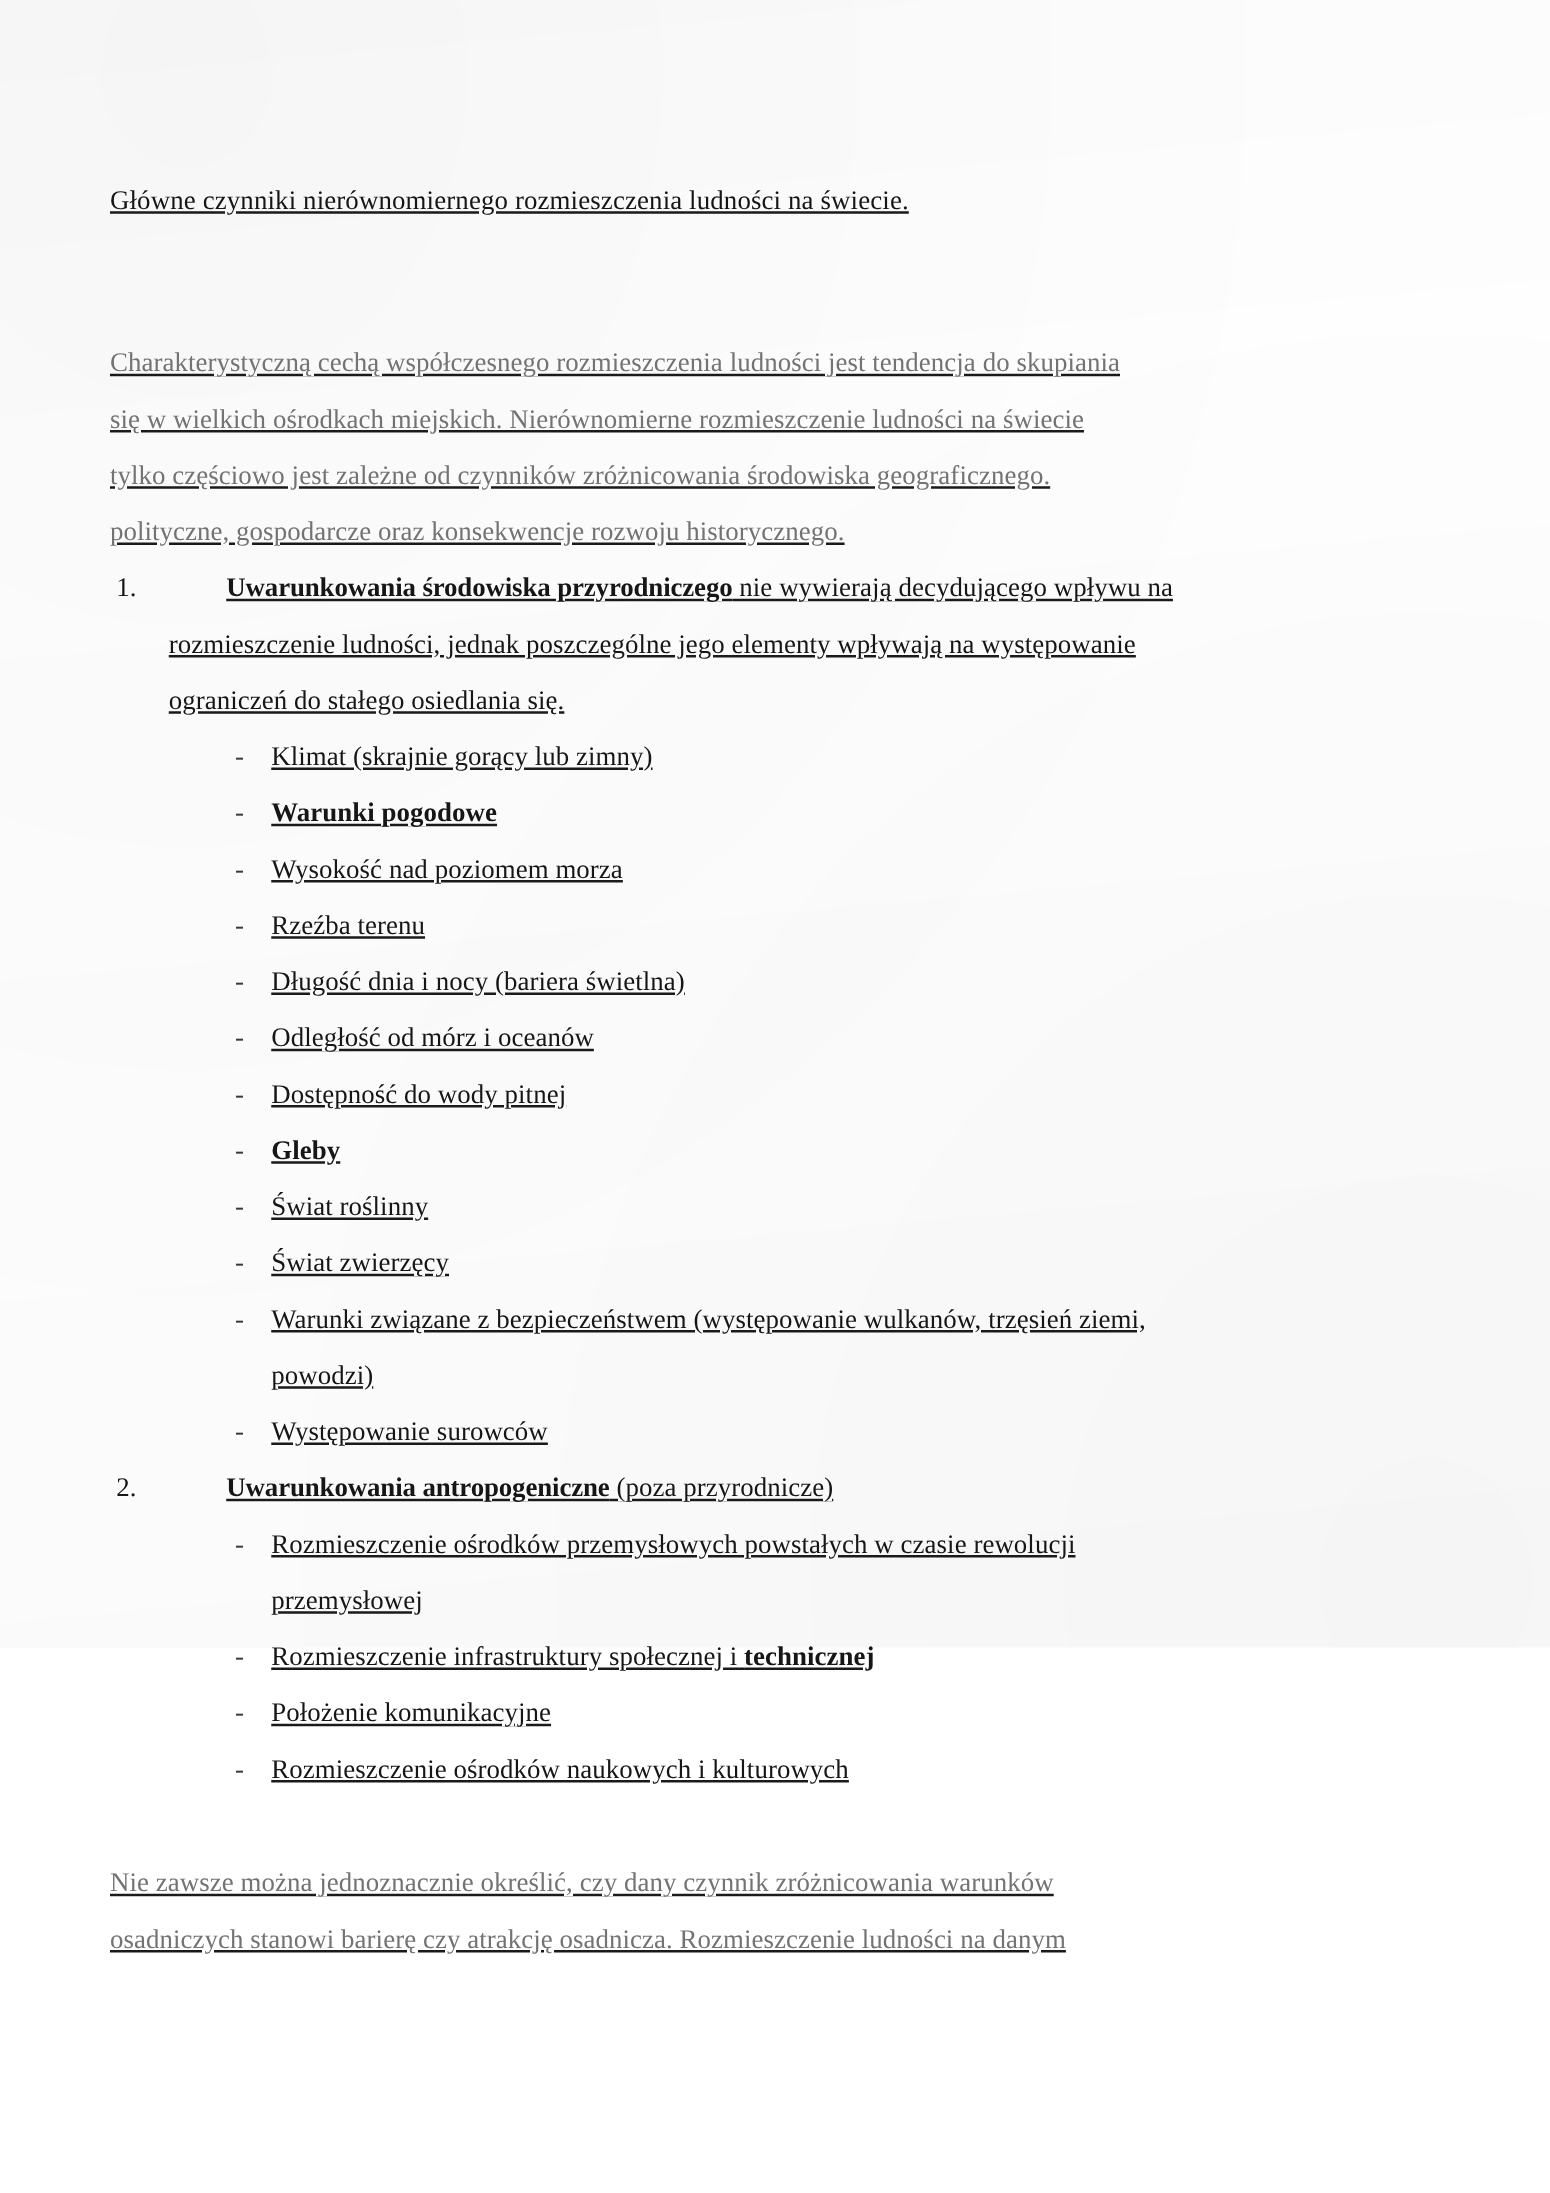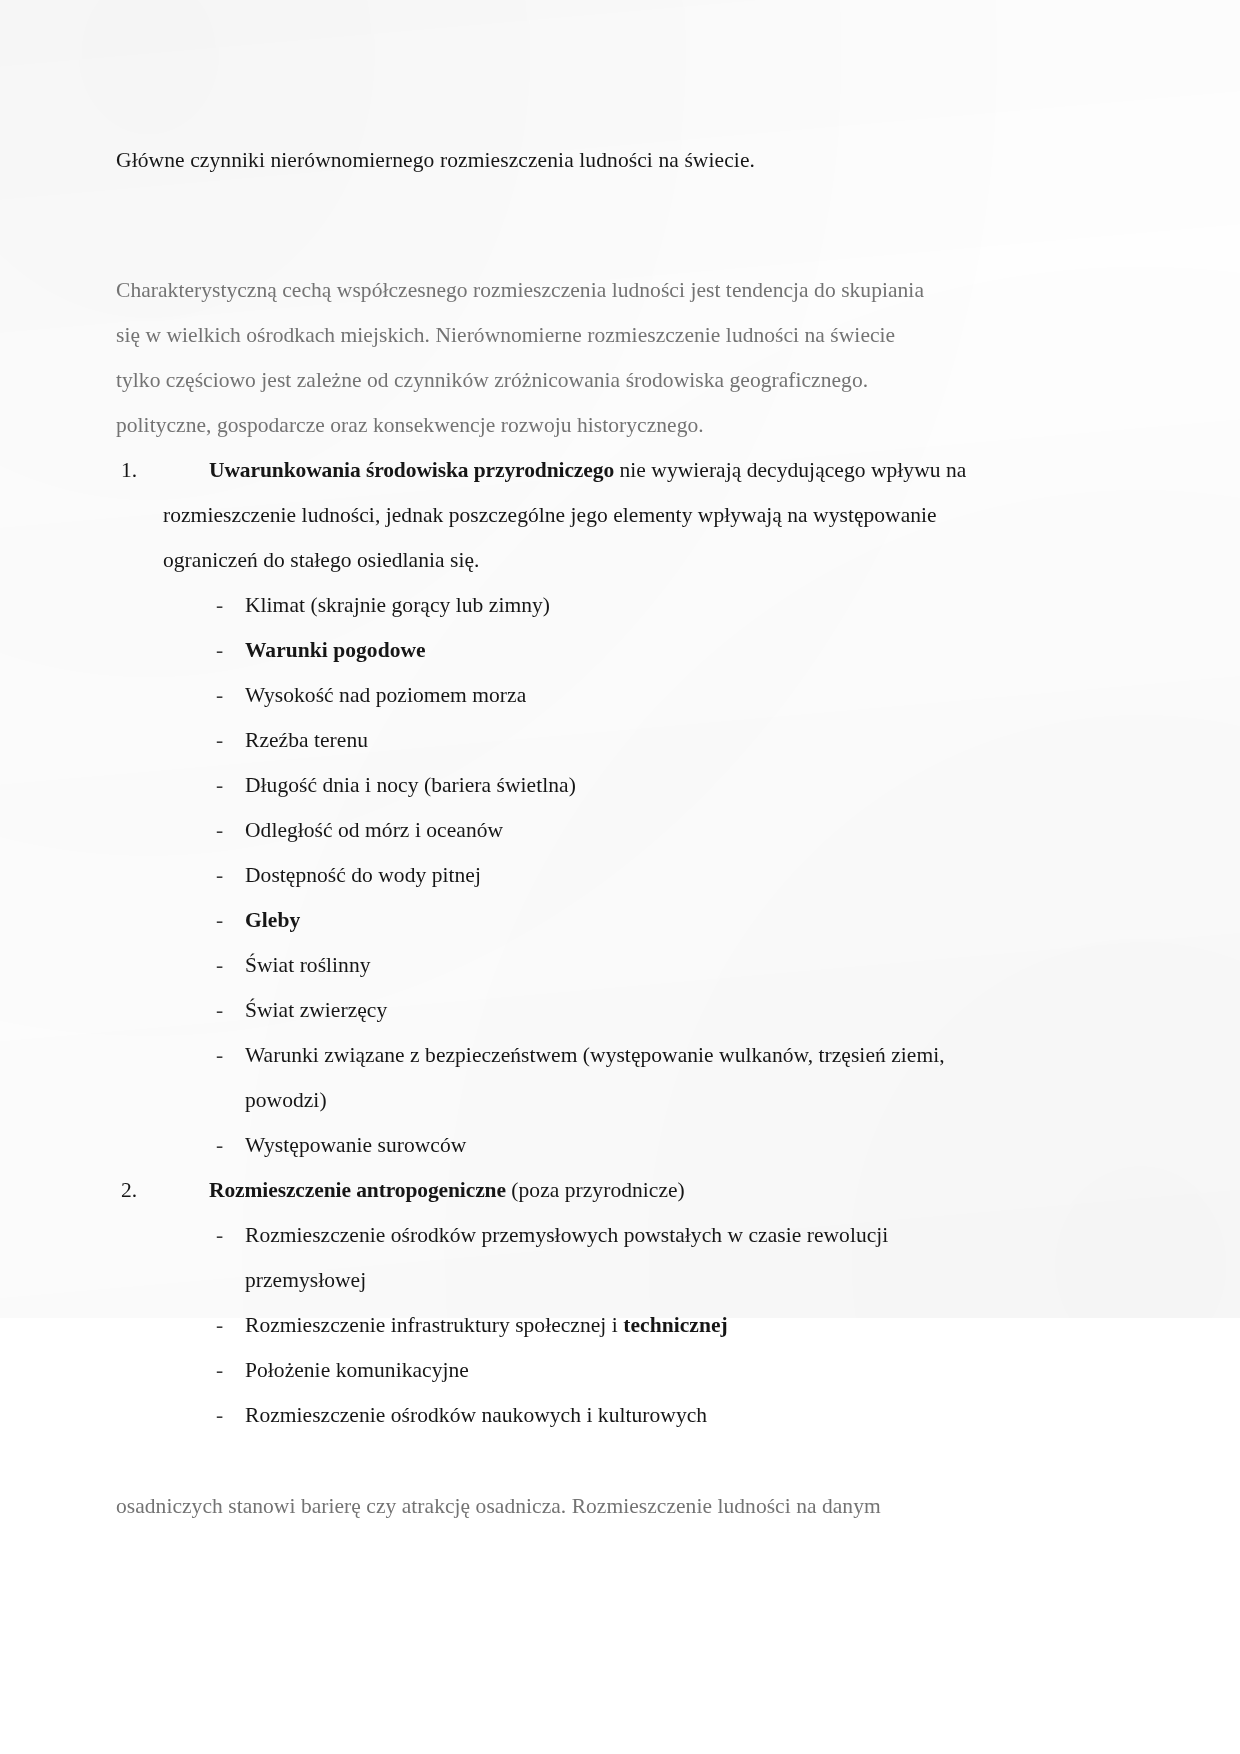--- a/index.html
+++ b/index.html
@@ -15,21 +15,22 @@
     position: relative;
     overflow: hidden;
   }
   .page {
     position: absolute;
     top: 0; left: 0;
     width: 1240px;
     height: 1318px;
     background: #fefefe;
     box-sizing: border-box;
-    padding: 150px 120px 0 116px;
+    padding: 150px 120px 0 88px;
+    text-decoration: underline;
   }
   
   .page::after {
     content: "";
     position: absolute;
     inset: 0;
     pointer-events: none;
     background:
       radial-gradient(ellipse at 12% 4%, rgba(0,0,0,0.022), rgba(0,0,0,0) 60%),
       radial-gradient(ellipse at 92% 96%, rgba(0,0,0,0.02), rgba(0,0,0,0) 62%),
@@ -160,37 +161,38 @@
               <span class="ln">Warunki związane z bezpieczeństwem (występowanie wulkanów, trzęsień ziemi,</span>
               <span class="ln">powodzi)</span>
             </li>
           <li><span class="dash">-</span><span>Występowanie surowców</span></li>
         </ul>
       </li>
 
       <li>
         <span class="num">2.</span>
         <span class="li-text">
-          <span class="ln"><b class="b">Rozmieszczenie antropogeniczne</b><span> (poza przyrodnicze)</span></span>
+          <span class="ln"><b class="b">Uwarunkowania antropogeniczne</b><span> (poza przyrodnicze)</span></span>
         </span>
 
         <ul class="dashes sub-under-2">
           <li>
               <span class="dash">-</span>
               <span class="ln">Rozmieszczenie ośrodków przemysłowych powstałych w czasie rewolucji</span>
               <span class="ln">przemysłowej</span>
             </li>
           <li><span class="dash">-</span><span>Rozmieszczenie infrastruktury społecznej i </span><span class="semi">technicznej</span></li>
           <li><span class="dash">-</span><span>Położenie komunikacyjne</span></li>
           <li><span class="dash">-</span><span>Rozmieszczenie ośrodków naukowych i kulturowych</span></li>
         </ul>
       </li>
 
     </ol>
 
     <div class="spacer-3"></div>
 
     <p class="para">
+      <span class="ln">Nie zawsze można jednoznacznie określić, czy dany czynnik zróżnicowania warunków</span>
       <span class="ln">osadniczych stanowi barierę czy atrakcję osadnicza. Rozmieszczenie ludności na danym</span>
     </p>
 
   </div>
 </div>
 
 </body></html>

